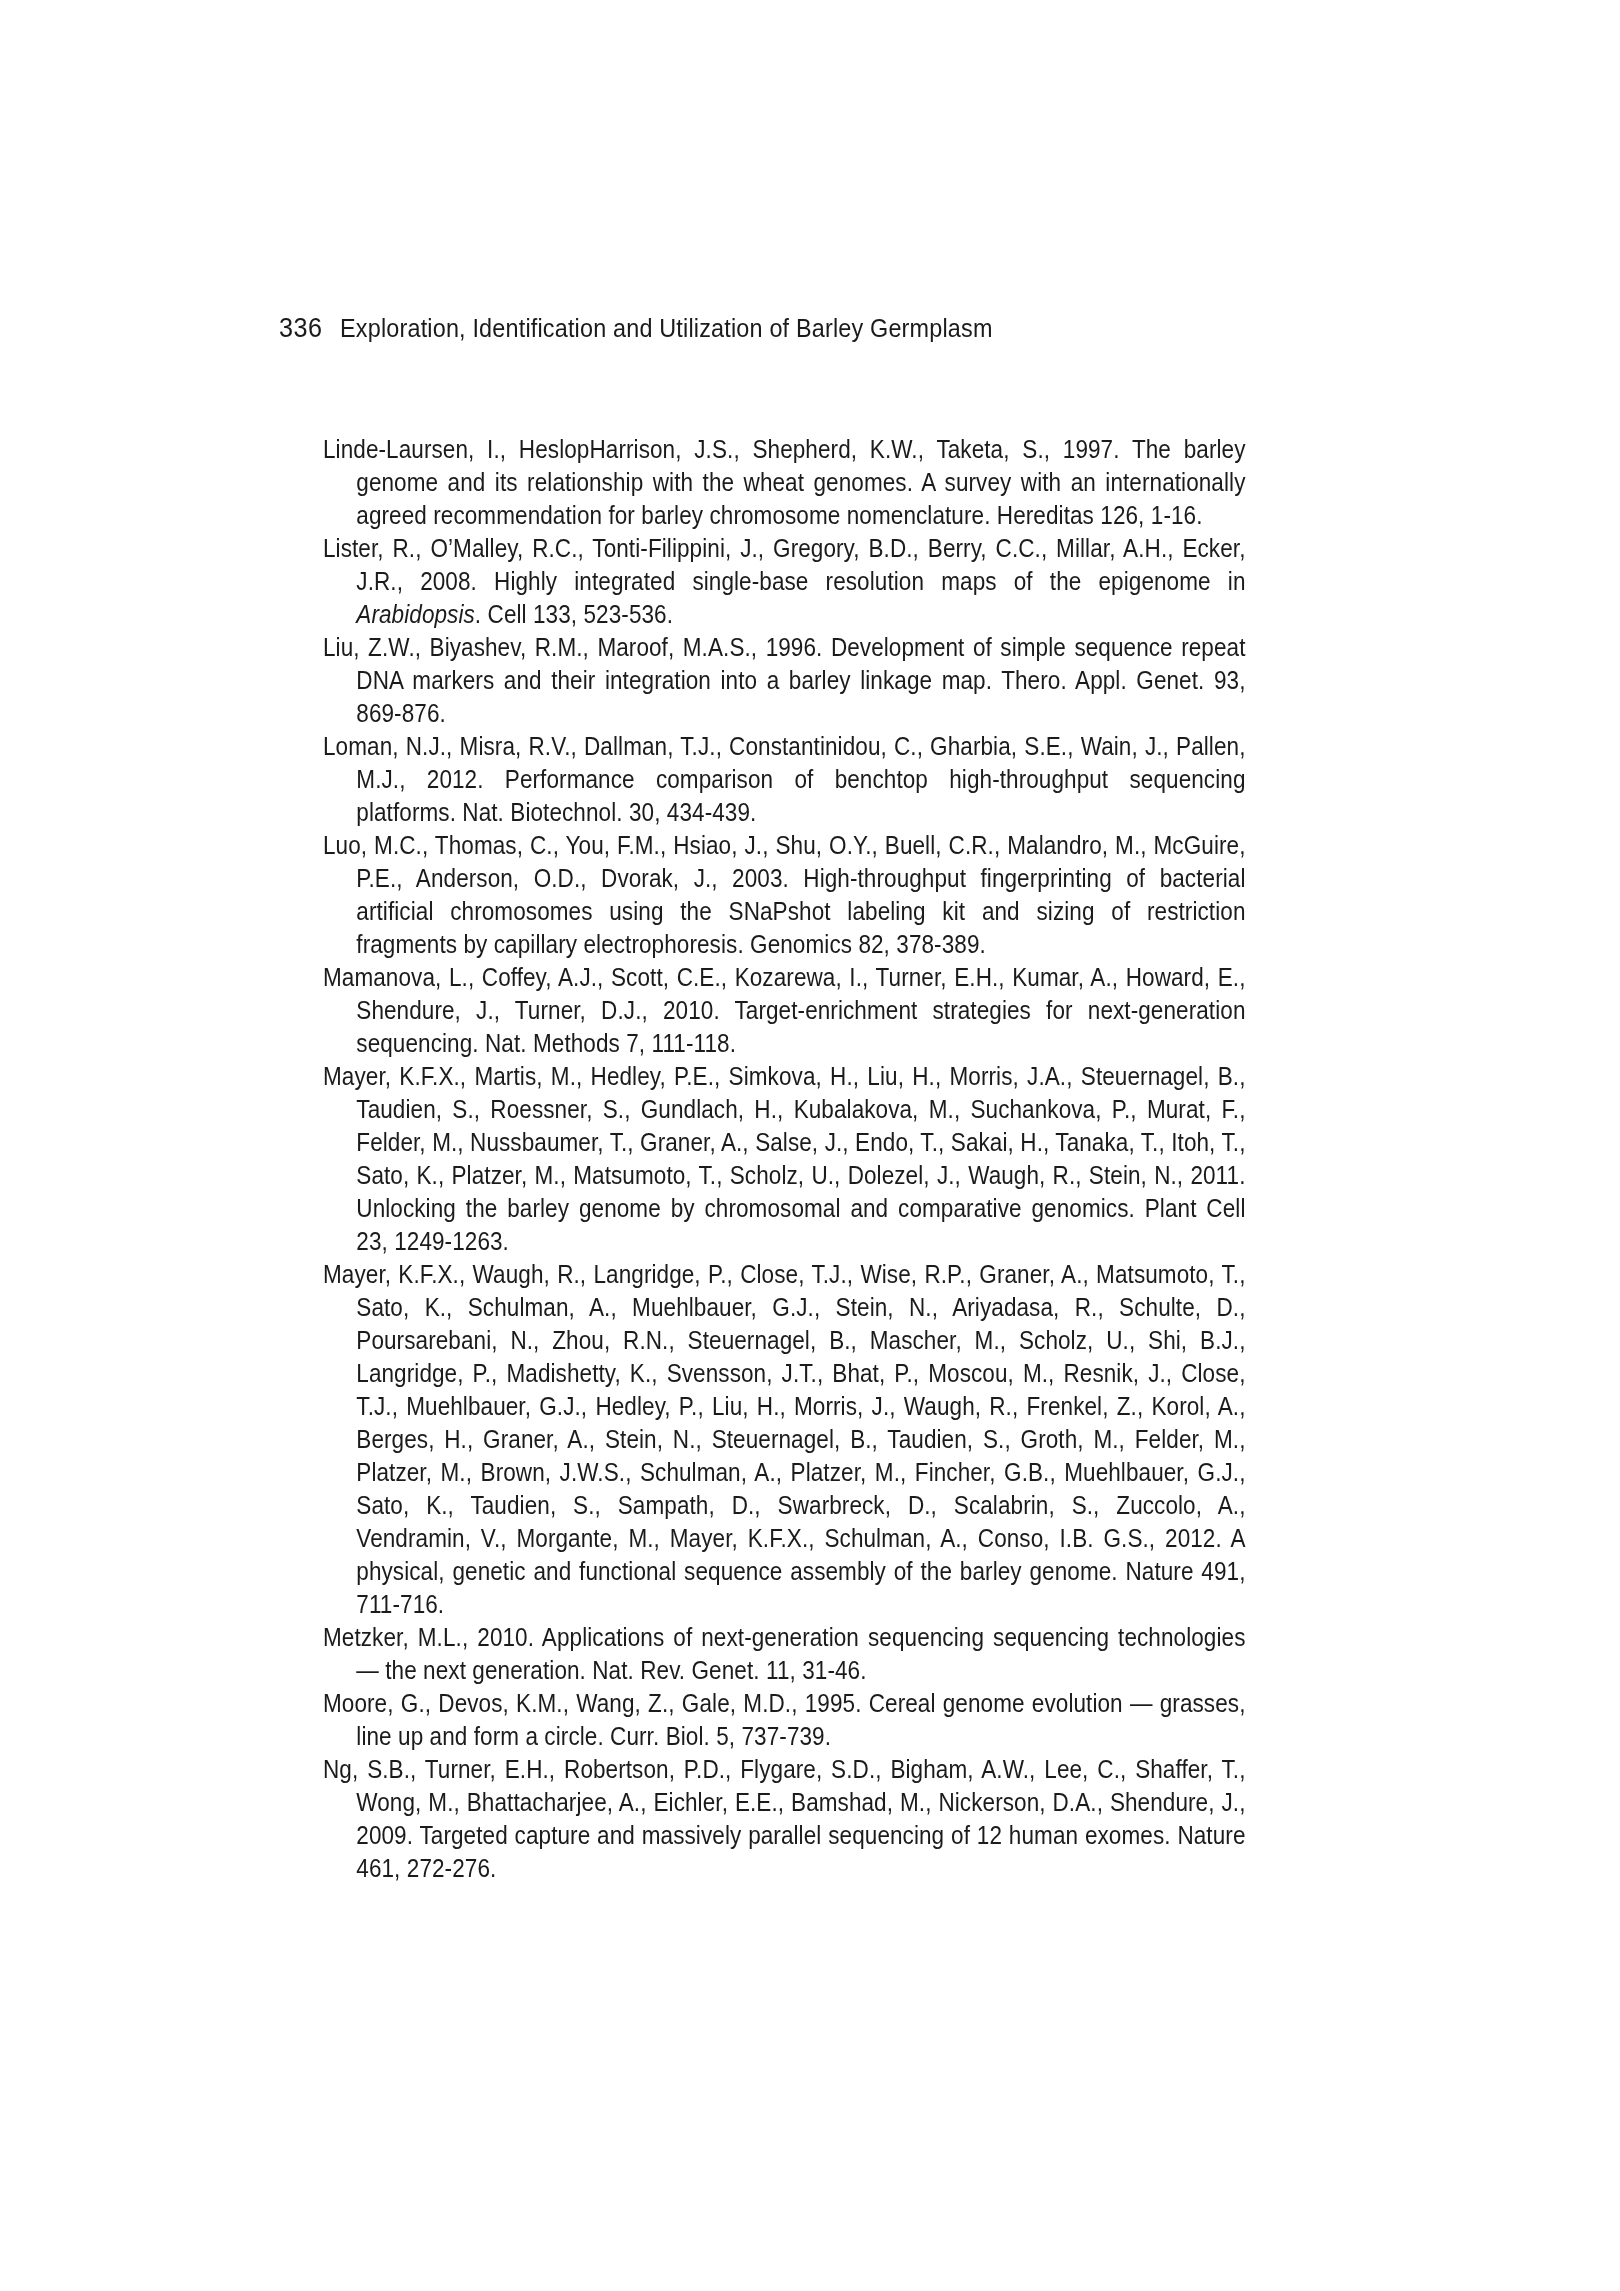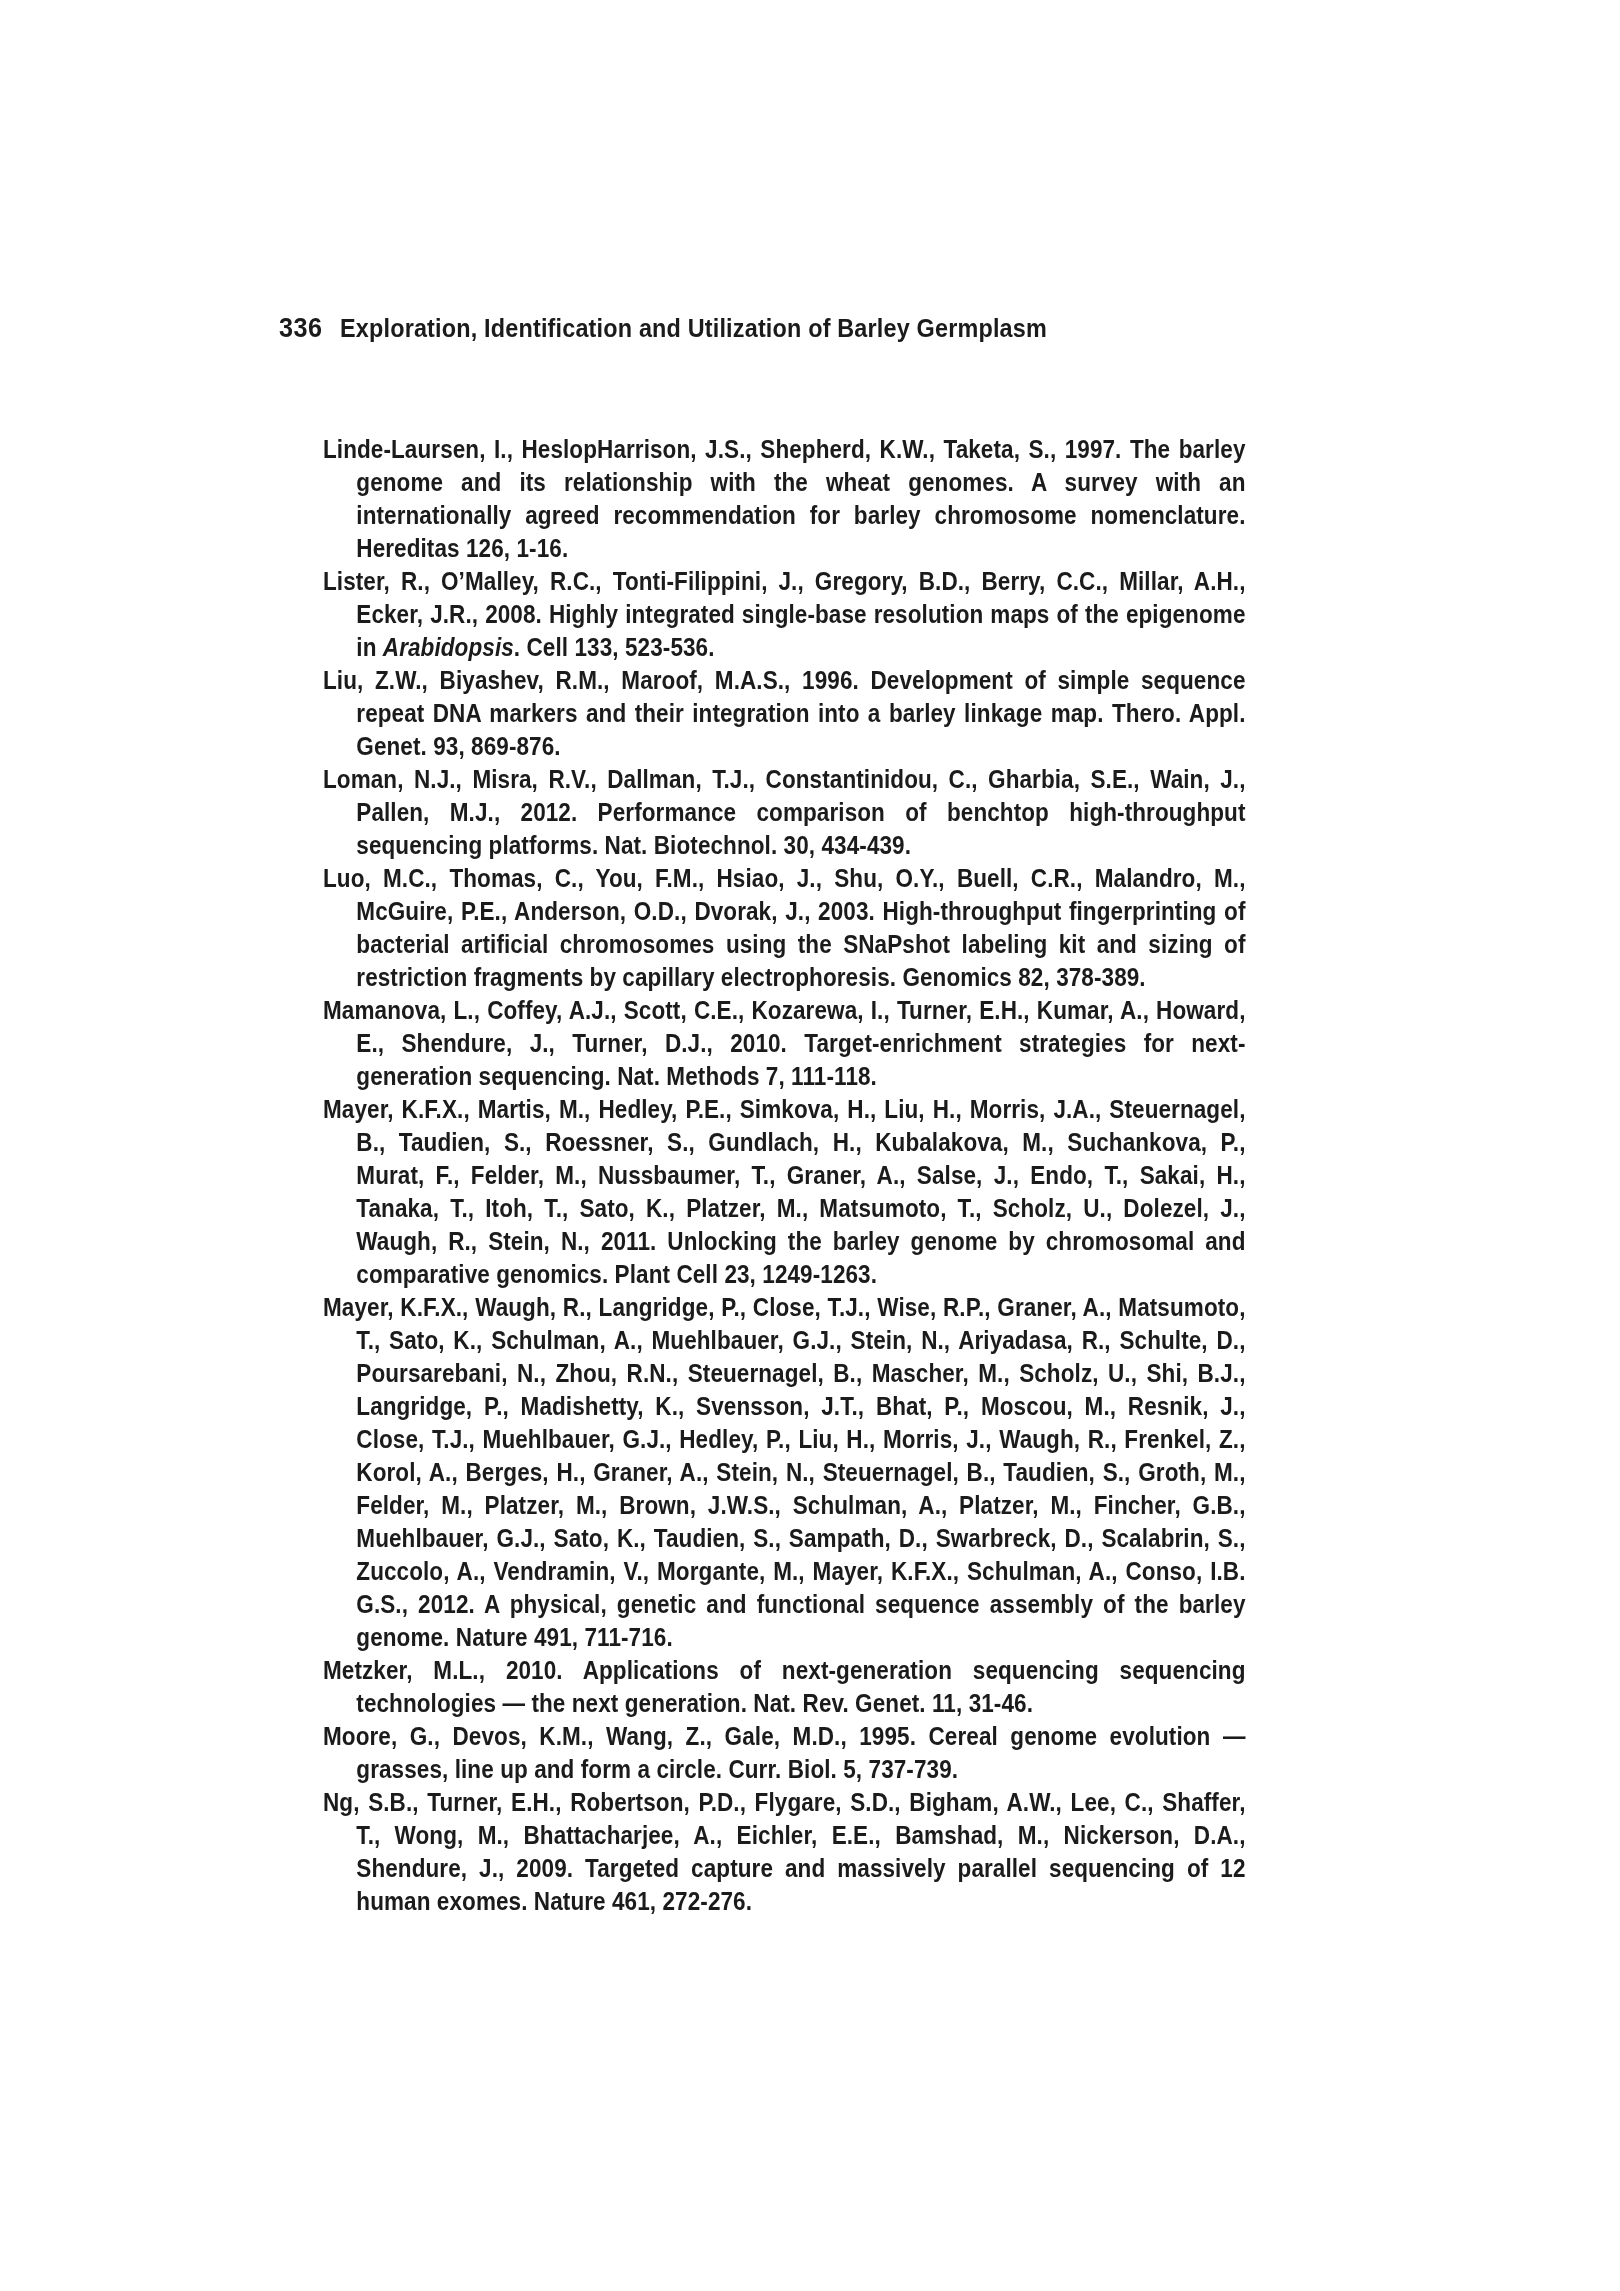--- a/index.html
+++ b/index.html
@@ -8,21 +8,20 @@
     background: #ffffff;
   }
   .page {
     position: relative;
     width: 1620px;
     height: 2292px;
     background: #ffffff;
     overflow: hidden;
     font-family: "Liberation Sans", sans-serif;
     color: #1b1b1b;
-    font-weight: bold;
   }
   .running-header {
     position: absolute;
     left: 279px;
     top: 312px;
     display: flex;
     align-items: baseline;
     gap: 19.6px;
     white-space: nowrap;
     transform: scaleX(0.9);

